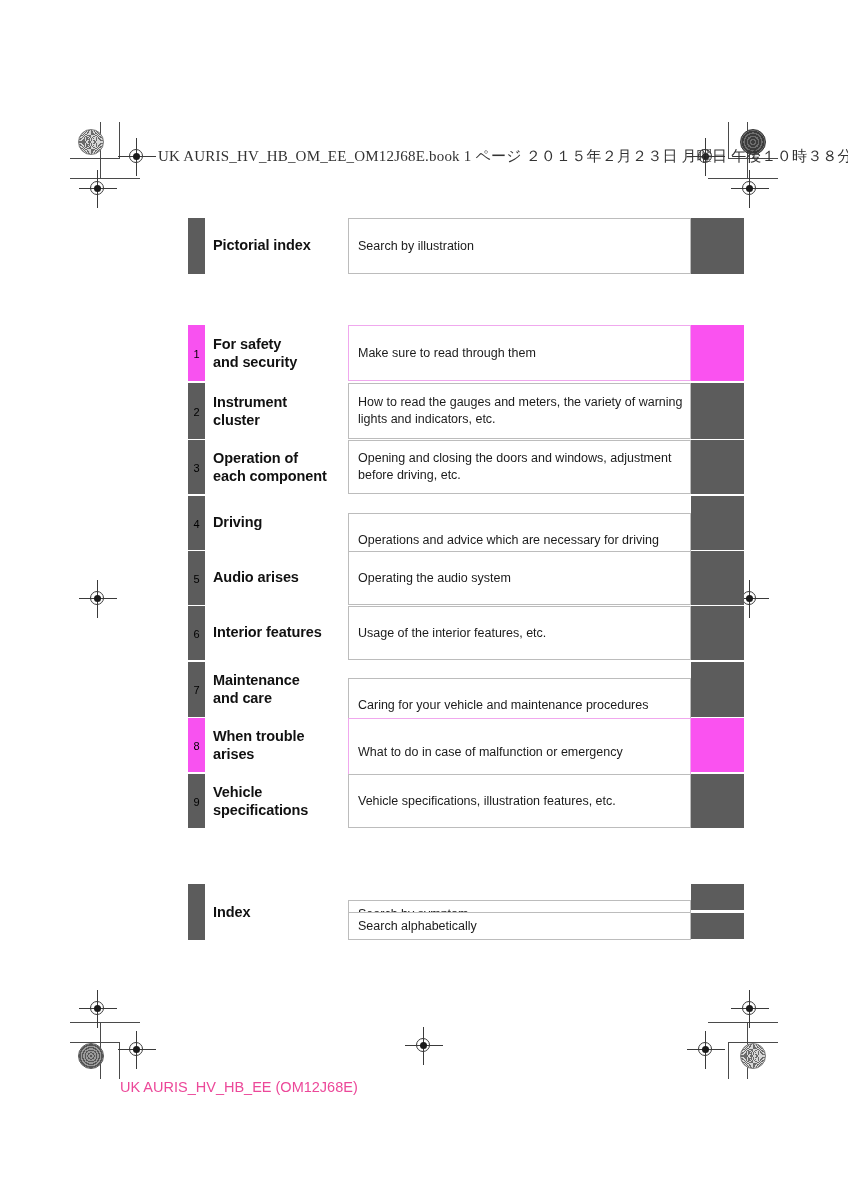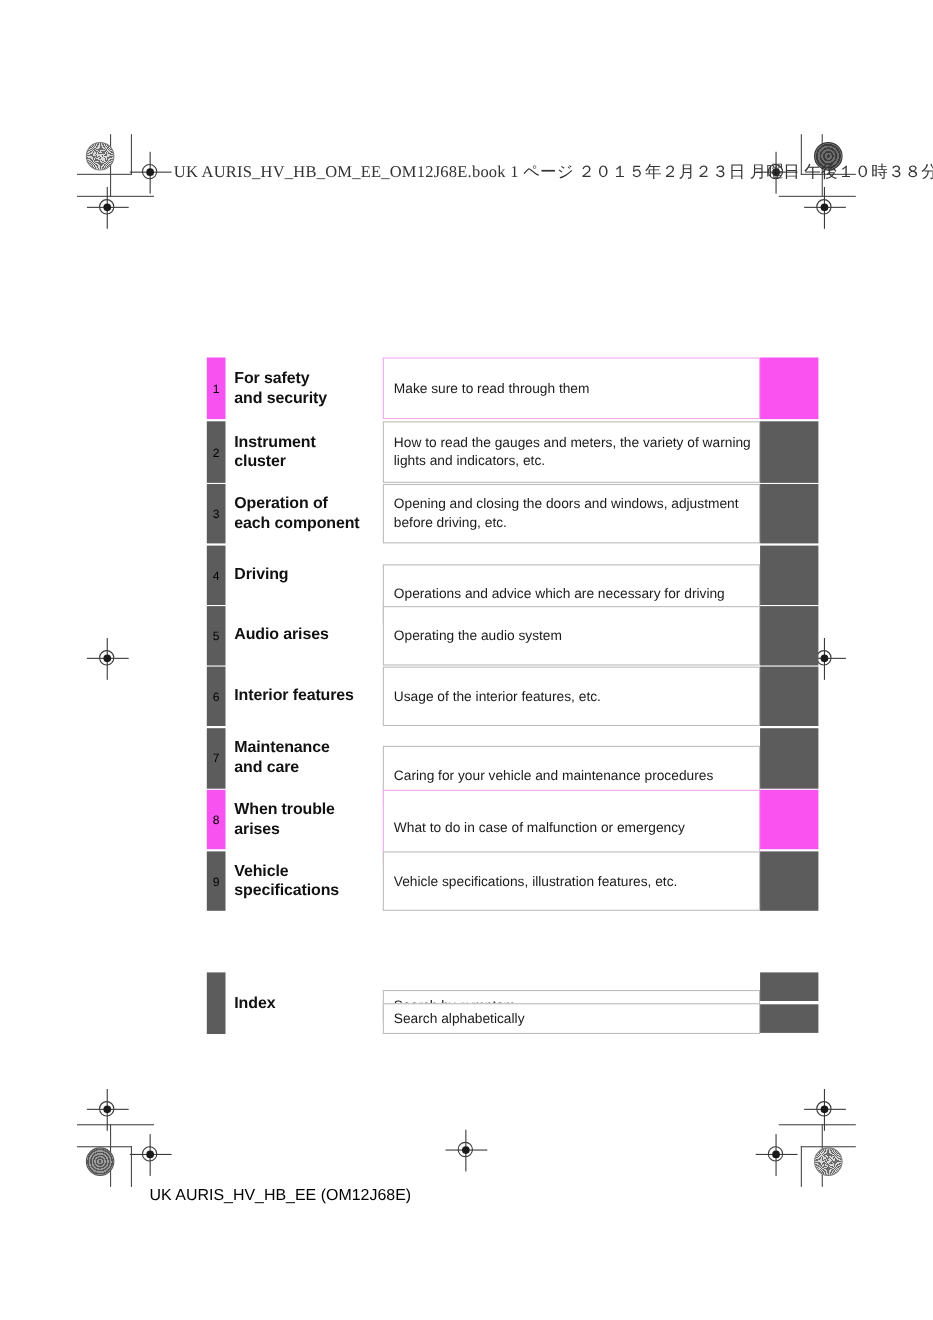--- a/index.html
+++ b/index.html
@@ -81,23 +81,22 @@
     font-size: 15px;
     color: #333;
     white-space: nowrap;
     letter-spacing: 0.2px;
   }
   .book-footer {
     position: absolute;
     left: 120px;
     top: 1079px;
     font-size: 14.5px;
-    color: #000000;
+    color: #ec4899;
     white-space: nowrap;
-    margin-left: 16px;
   }
 
   
   .sheet {
     position: absolute;
     left: 0; top: 0;
     width: 848px;
     height: 1200px;
   }
 
@@ -258,20 +257,26 @@
   </div>
   <div class="reg-target" style="left:411px; top:1033px;">
     <div class="h"></div>
       <div class="v"></div>
       <div class="ring"></div>
       <div class="dot"></div>
   </div>
 
   <div class="book-header">UK AURIS_HV_HB_OM_EE_OM12J68E.book   1 ページ   ２０１５年２月２３日   月曜日   午後１０時３８分</div>
 
+  <div class="row" style="top:218px; height:56px;">
+    <div class="tab" style="height:56px;"></div>
+    <div class="chapter-title" style="top:18px;">Pictorial index</div>
+    <div class="desc" style="top:0px; height:56px;">Search by illustration</div>
+    <div class="swatch" style="top:0px; height:56px;"></div>
+  </div>
 
   <div class="row" style="top:325px; height:56px;">
     <div class="tab hl" style="height:56px;"></div>
     <div class="tab-num" style="top:24px;">1</div>
     <div class="chapter-title" style="top:10px;">
       <div>For safety</div>
       <div>and security</div>
     </div>
     <div class="desc hl" style="top:0px; height:56px;">Make sure to read through them</div>
     <div class="swatch hl" style="top:0px; height:56px;"></div>

